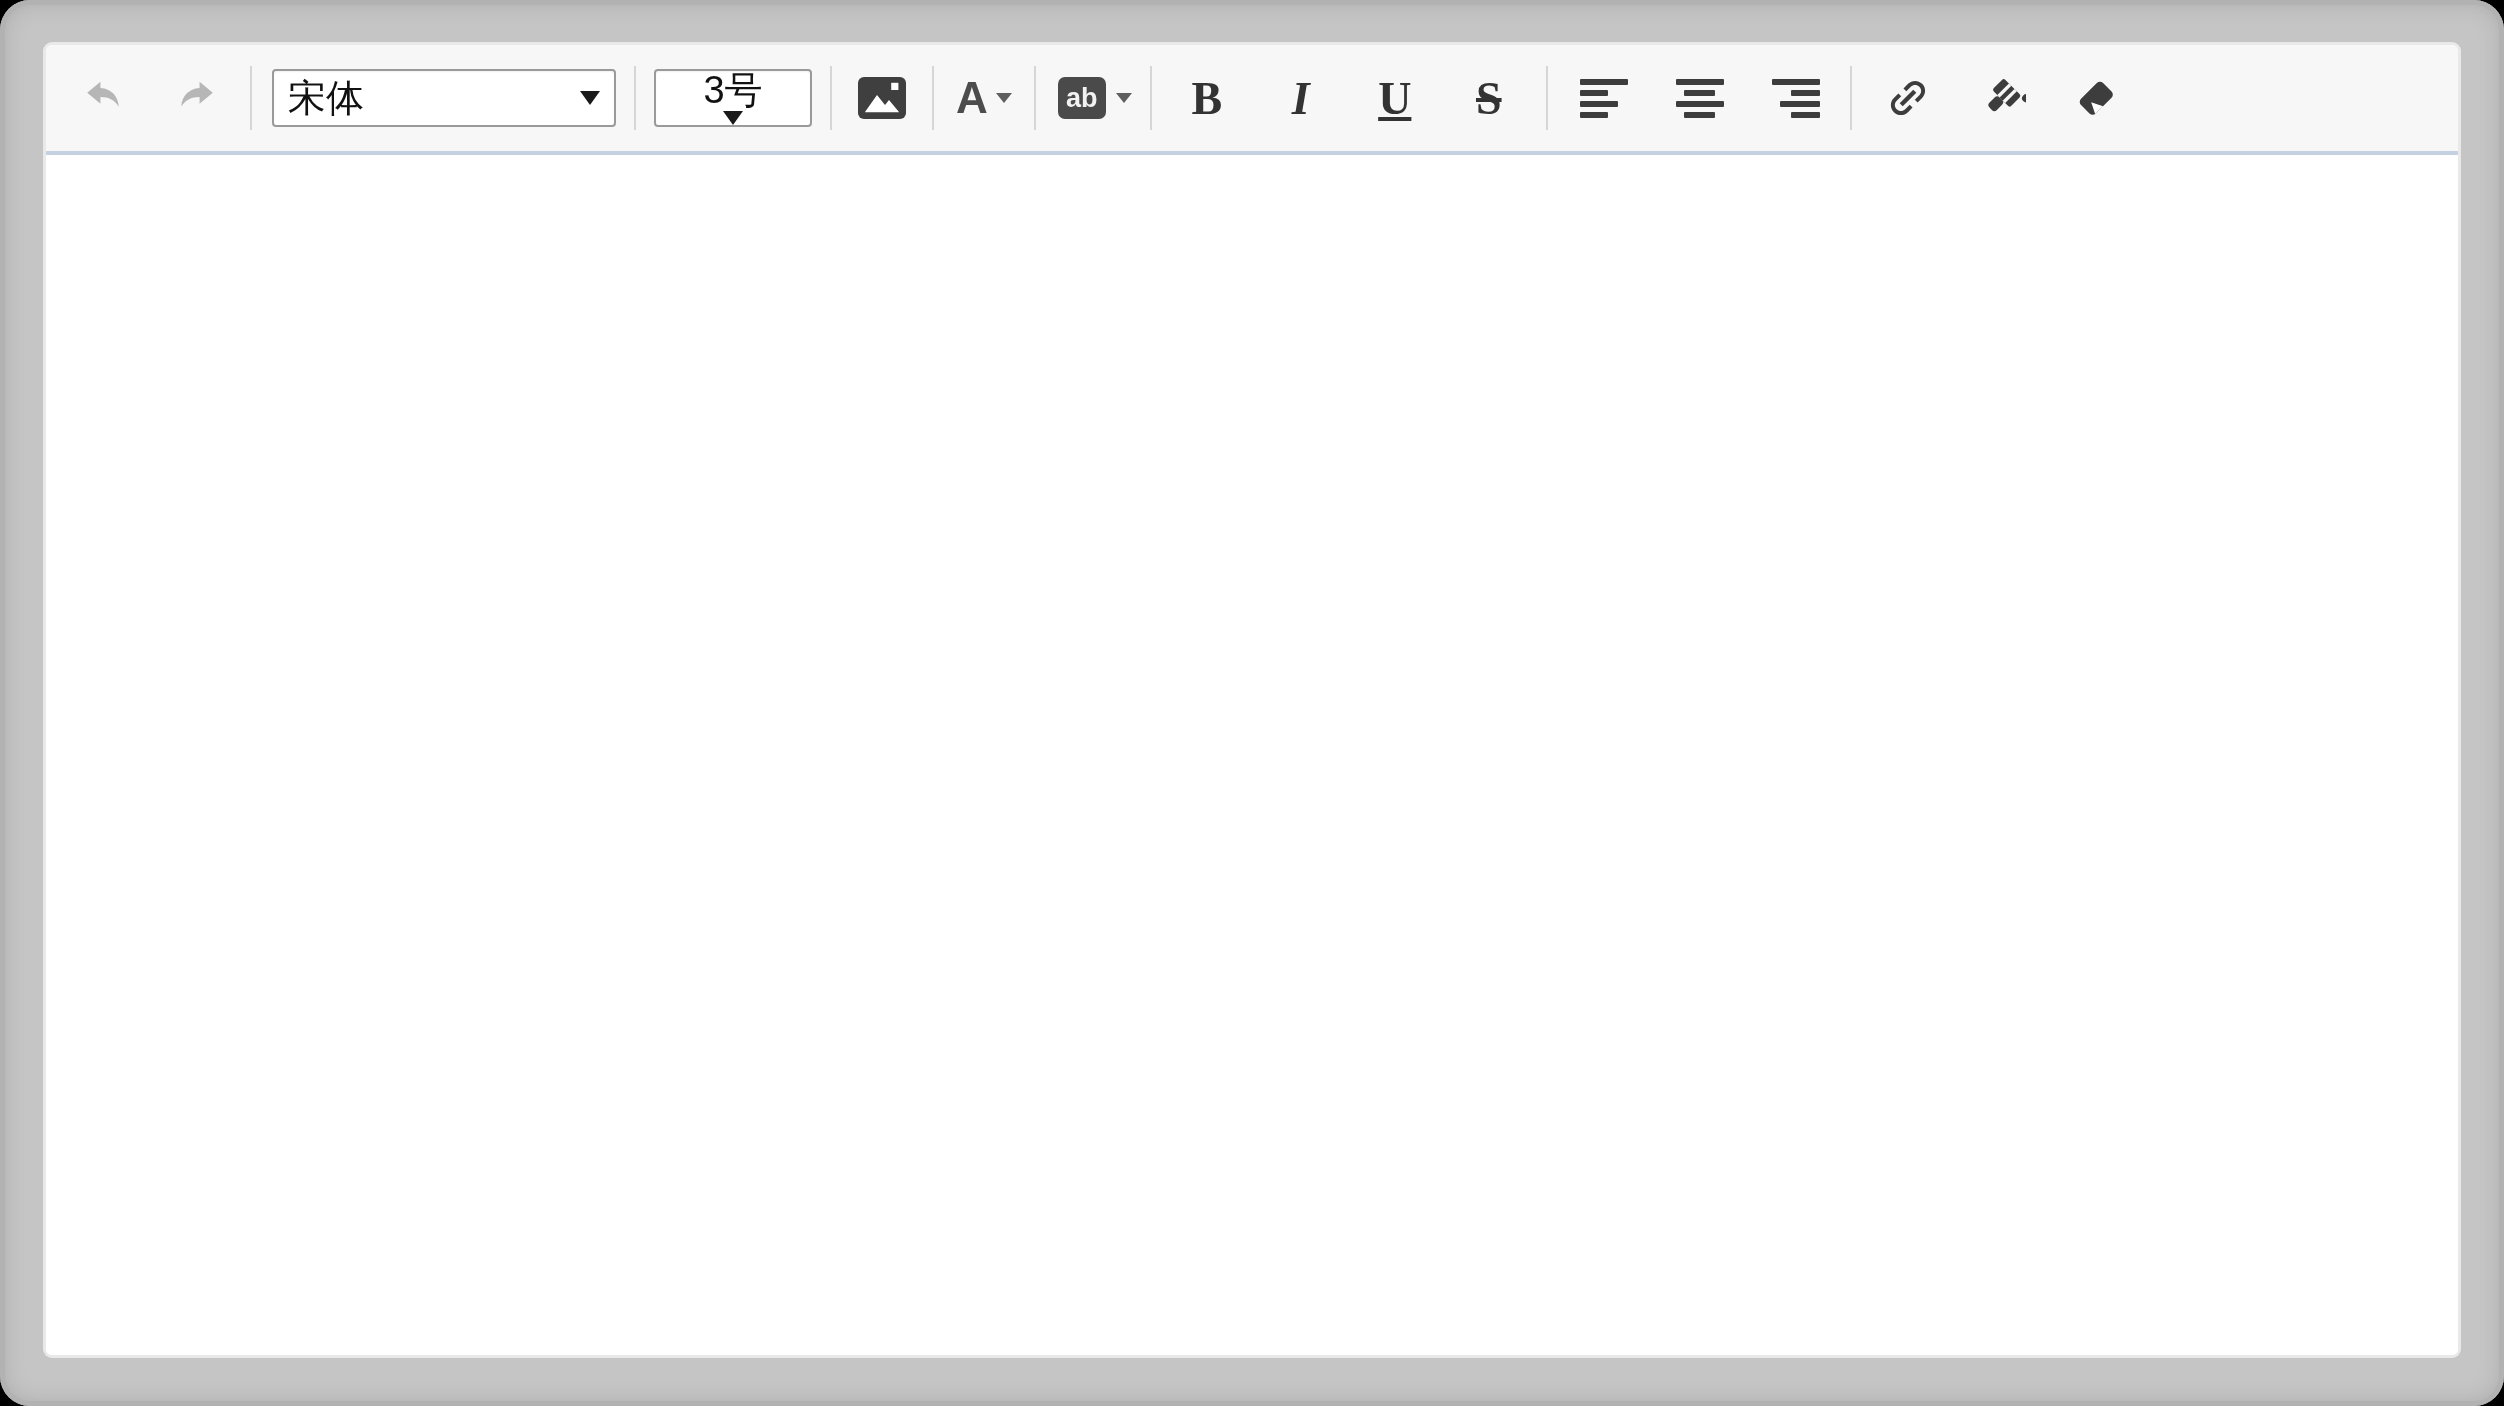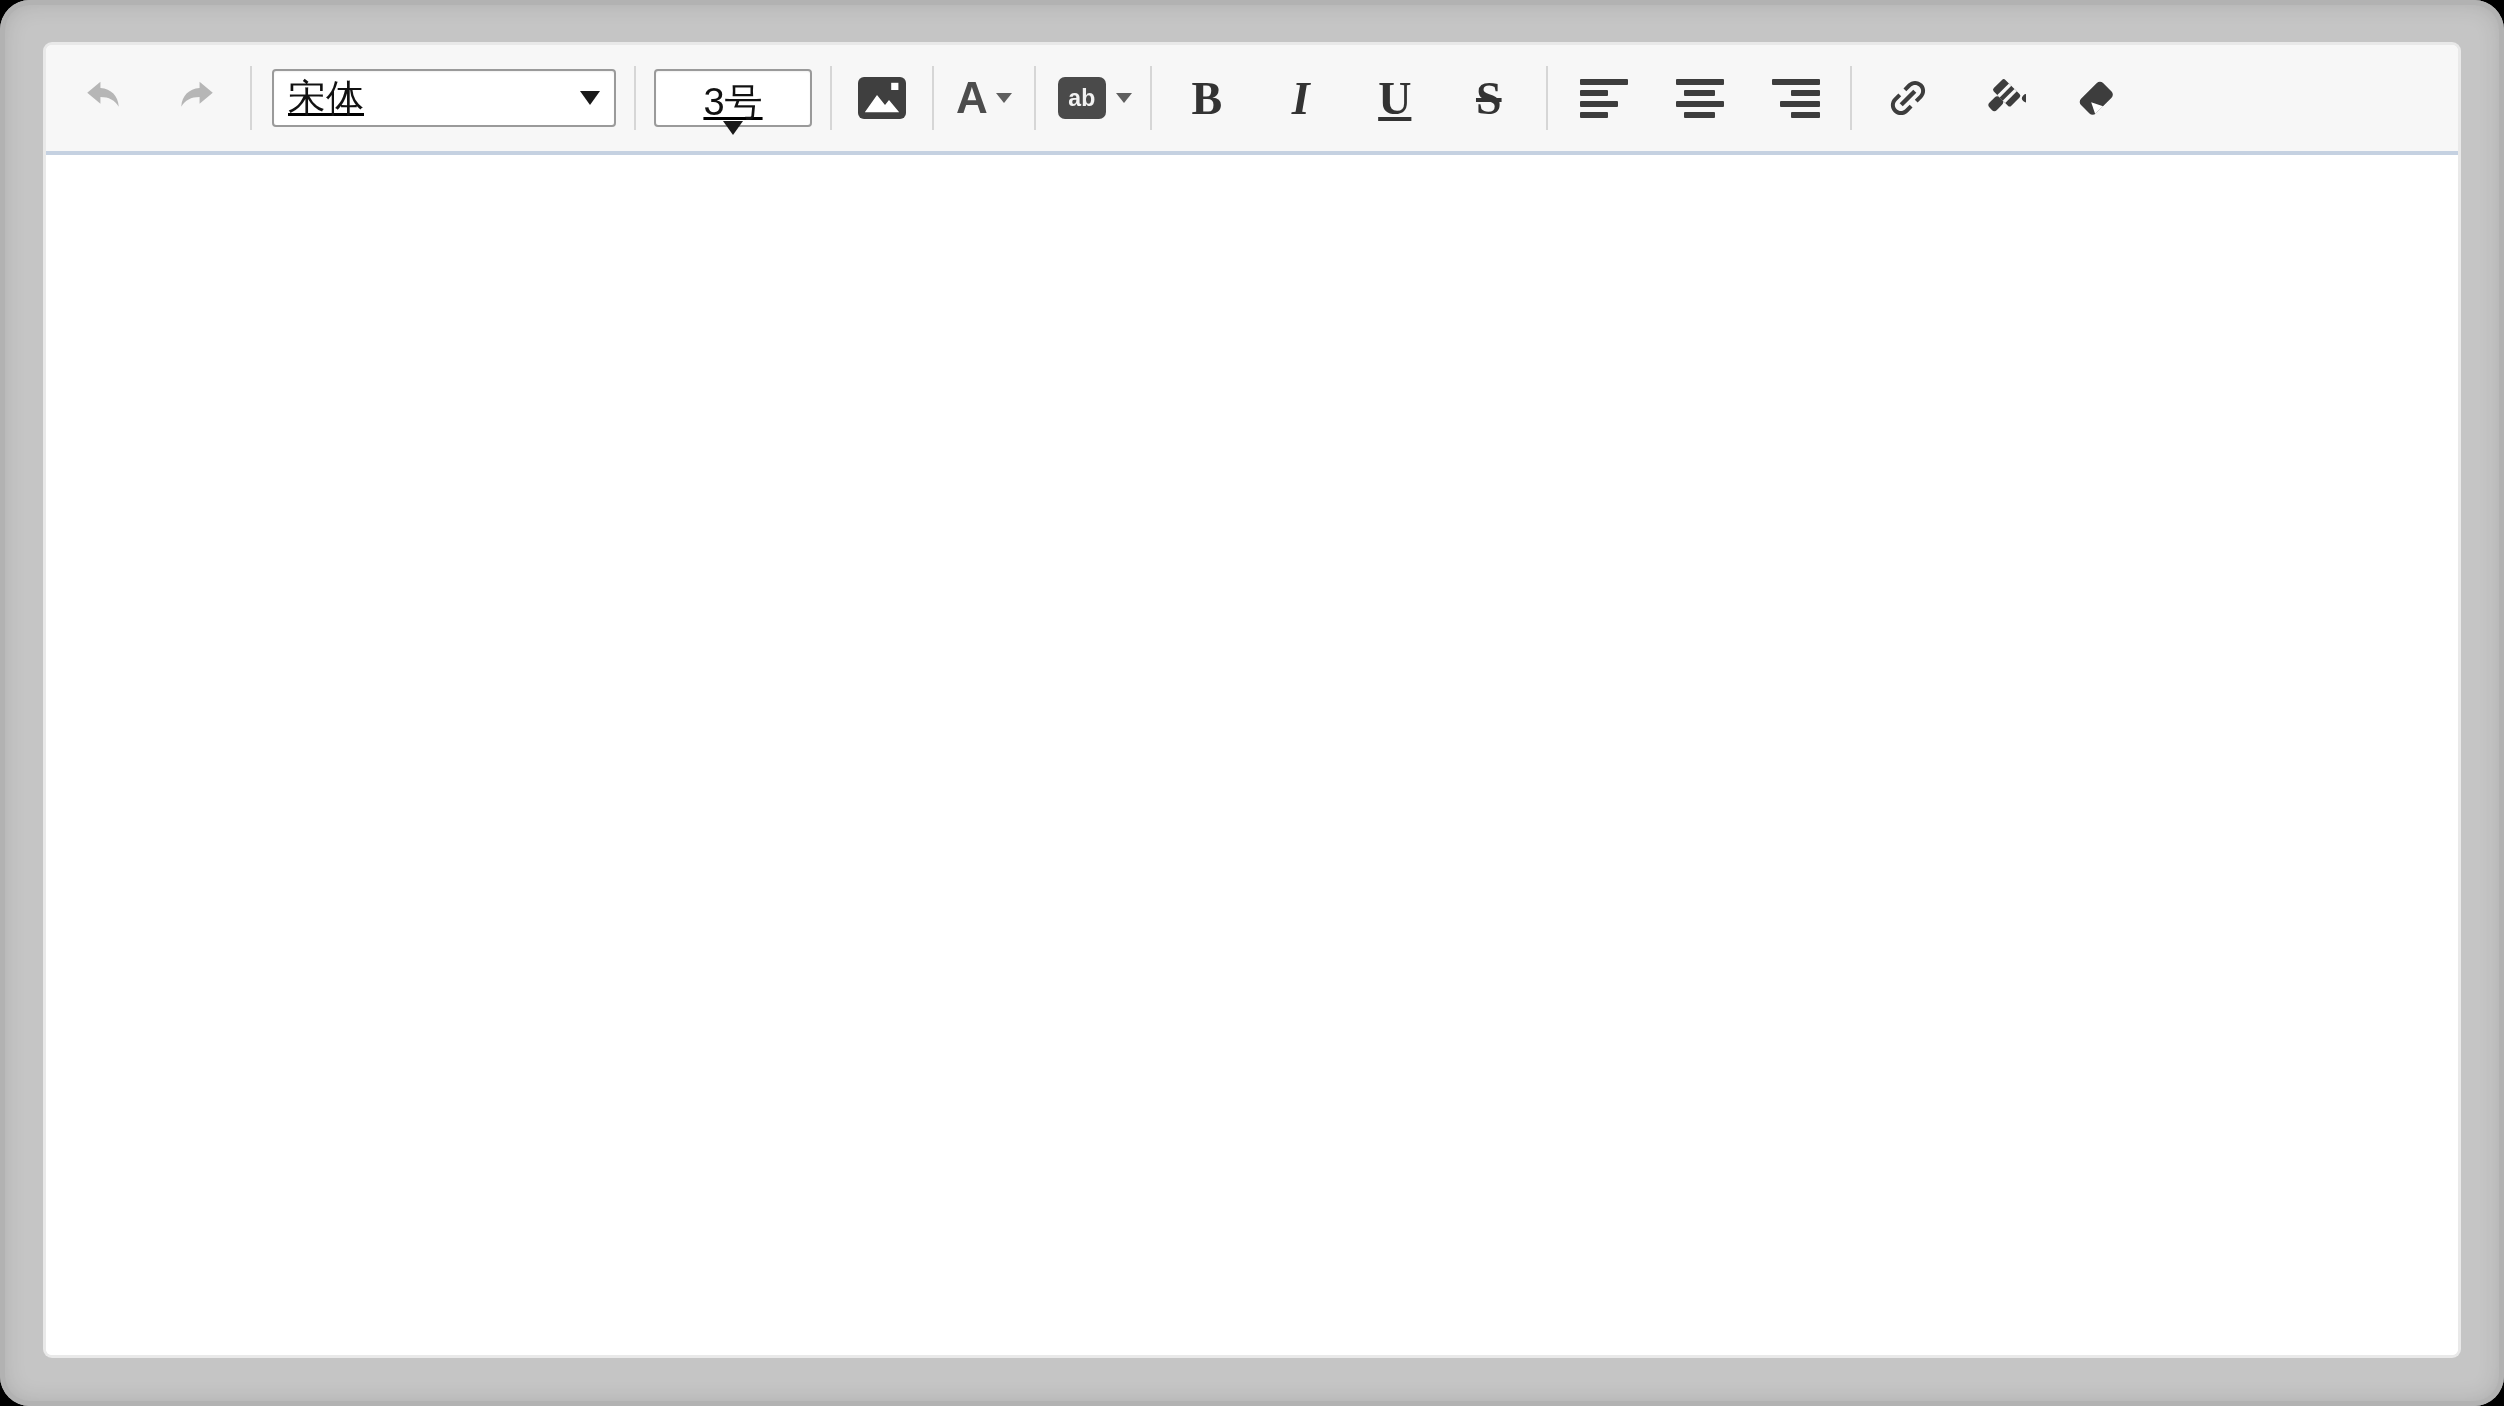--- a/index.html
+++ b/index.html
@@ -46,23 +46,22 @@
     padding:0;flex:0 0 auto;
   }
   .tbtn svg{display:block;}
 
   
   .select{
     height:58px;background:#fff;
     border:2px solid var(--select-border);
     border-radius:4px;
     display:flex;align-items:center;justify-content:space-between;
-    padding:12px 14px;cursor:pointer;flex:0 0 auto;
+    padding:0 14px;cursor:pointer;flex:0 0 auto;
     box-shadow:inset 0 1px 2px rgba(0,0,0,.06);
-    text-decoration:underline;
   }
   .select .val{font-size:38px;color:#111;line-height:1;}
   .caret{
     width:0;height:0;flex:0 0 auto;
     border-left:10px solid transparent;border-right:10px solid transparent;
     border-top:14px solid #1a1a1a;
   }
   .mini-caret{
     width:0;height:0;flex:0 0 auto;
     border-left:8px solid transparent;border-right:8px solid transparent;
@@ -75,21 +74,21 @@
   .fmt .italic{font-style:italic;}
   .fmt .underline{text-decoration:underline;}
   .fmt .strike{text-decoration:line-through;}
 
   .acolor-label{font-size:44px;font-weight:600;color:#4c4c4c;
                 font-family:"Liberation Sans",sans-serif;line-height:1;margin-right:8px;}
   .ab-box{
     width:48px;height:42px;background:#4a4a4a;border-radius:7px;
     display:flex;align-items:center;justify-content:center;margin-right:10px;
   }
-  .ab-box span{color:#f2f2f2;font-weight:bold;font-size:23px;line-height:1;}
+  .ab-box span{color:#f2f2f2;font-weight:bold;font-size:27px;line-height:1;}
 
   
   .align{width:48px;height:64px;display:flex;flex-direction:column;
          justify-content:center;gap:5px;}
   .align i{display:block;height:6px;background:var(--icon);border-radius:1px;}
   .al-l i:nth-child(1){width:100%;} .al-l i:nth-child(2){width:58%;}
   .al-l i:nth-child(3){width:80%;}  .al-l i:nth-child(4){width:58%;}
   .al-c i{margin:0 auto;}
   .al-c i:nth-child(1){width:100%;} .al-c i:nth-child(2){width:64%;}
   .al-c i:nth-child(3){width:100%;} .al-c i:nth-child(4){width:64%;}

